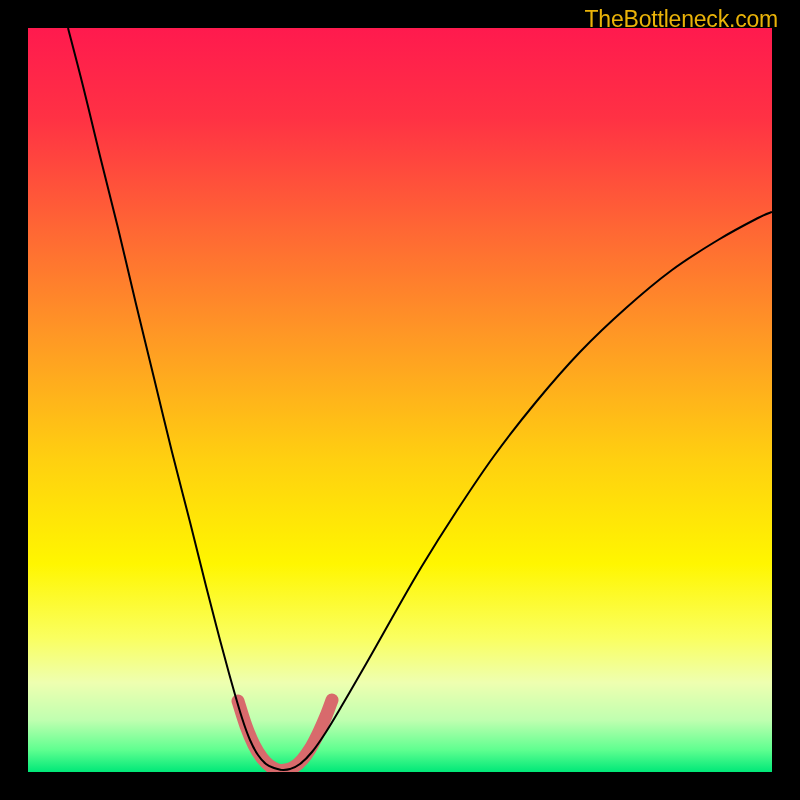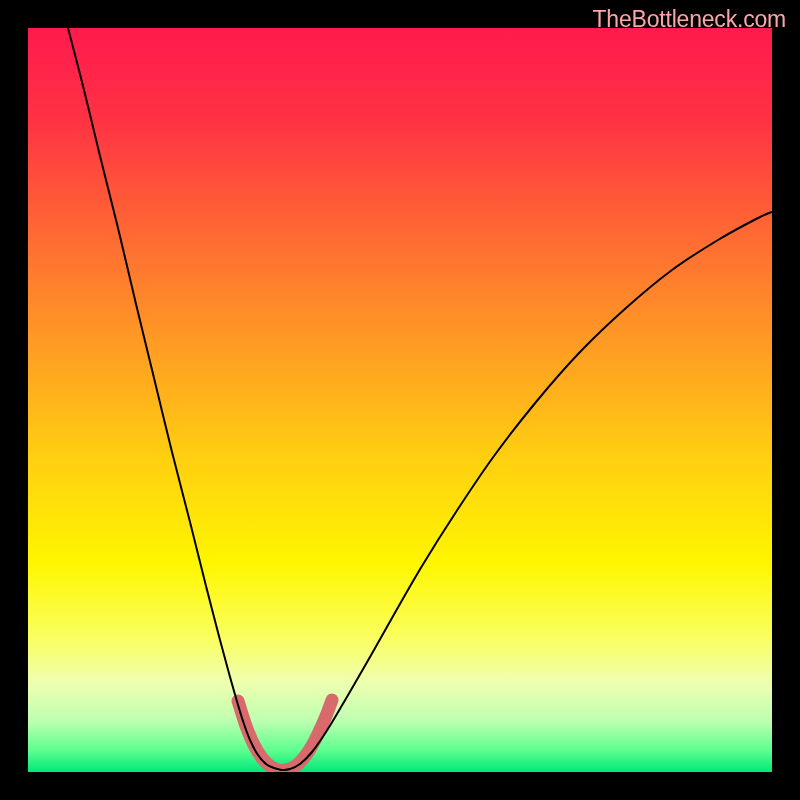--- a/index.html
+++ b/index.html
@@ -15,22 +15,22 @@
     position: absolute;
     left: 28px;
     top: 28px;
     width: 744px;
     height: 744px;
     overflow: hidden;
   }
   .watermark {
     position: absolute;
     top: 6px;
-    right: 14px;
-    color: #fca5a5;
+    right: 22px;
+    color: #eab308;
     font-size: 23px;
     font-weight: 500;
     z-index: 10;
     letter-spacing: -0.2px;
   }
   svg { display: block; }
 </style>
 </head>
 <body>
 

